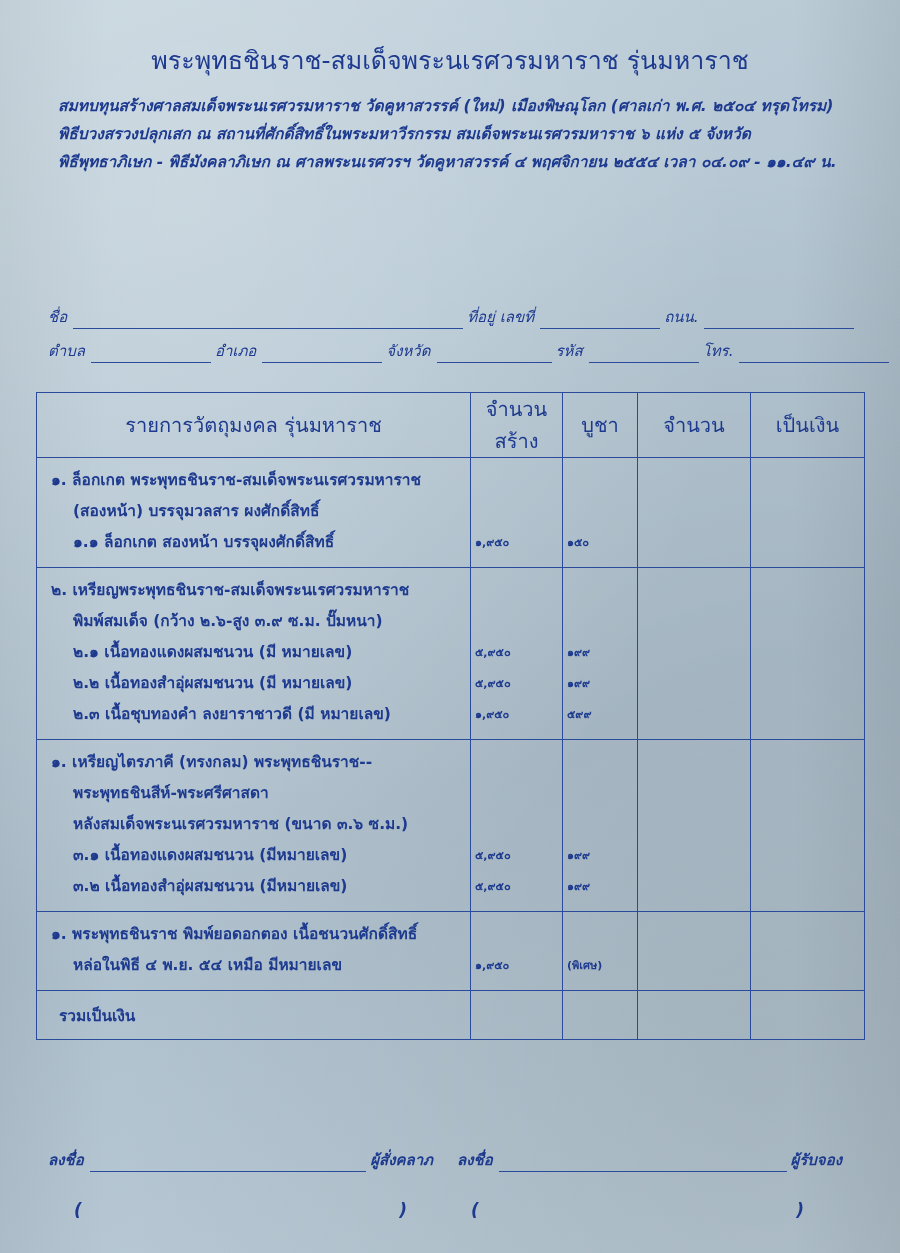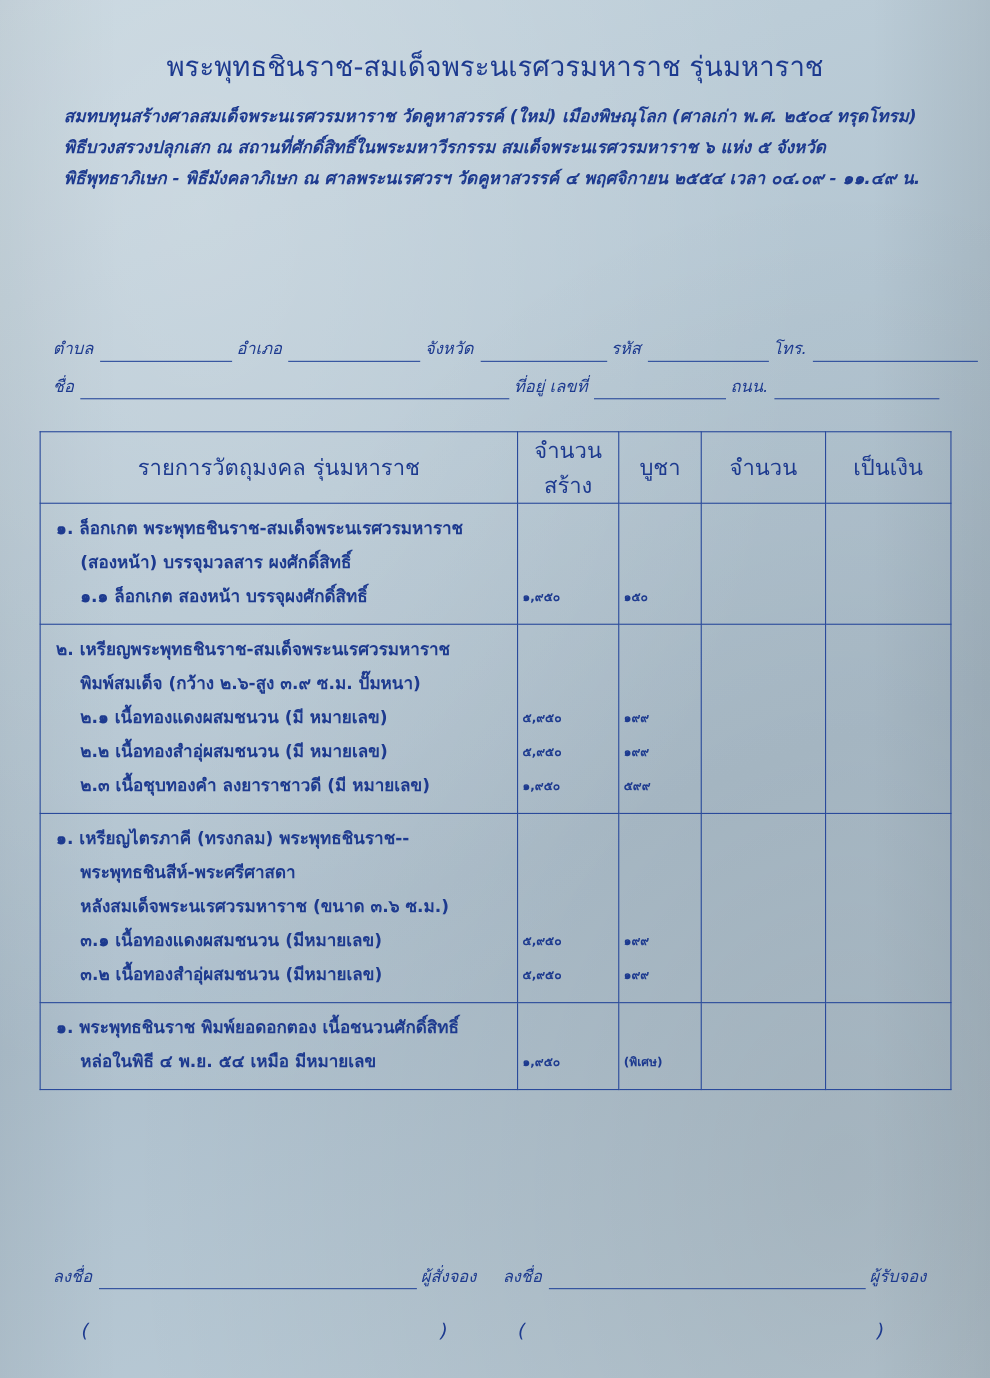--- a/index.html
+++ b/index.html
@@ -194,20 +194,21 @@
   }
   .signature {
     position: absolute;
     left: 0;
     top: 1148px;
     width: 892px;
     padding: 0 48px;
     box-sizing: border-box;
     font-size: 15px;
     font-style: italic;
+    font-weight: bold;
   }
   .sig-row {
     display: flex;
     align-items: flex-end;
     white-space: nowrap;
   }
   .sig-left, .sig-right {
     display: flex;
     align-items: flex-end;
     flex: 1 1 50%;
@@ -243,39 +244,39 @@
   <div class="header">
     <div class="title-main ink">พระพุทธชินราช-สมเด็จพระนเรศวรมหาราช รุ่นมหาราช</div>
     <div class="subtitle-block ink">
       <div class="subtitle-line">สมทบทุนสร้างศาลสมเด็จพระนเรศวรมหาราช วัดคูหาสวรรค์ (ใหม่) เมืองพิษณุโลก (ศาลเก่า พ.ศ. ๒๕๐๔ ทรุดโทรม)</div>
       <div class="subtitle-line">พิธีบวงสรวงปลุกเสก ณ สถานที่ศักดิ์สิทธิ์ในพระมหาวีรกรรม สมเด็จพระนเรศวรมหาราช ๖ แห่ง ๕ จังหวัด</div>
       <div class="subtitle-line">พิธีพุทธาภิเษก - พิธีมังคลาภิเษก ณ ศาลพระนเรศวรฯ วัดคูหาสวรรค์ ๔ พฤศจิกายน ๒๕๕๔ เวลา ๐๔.๐๙ - ๑๑.๔๙ น.</div>
     </div>
   </div>
 
   <div class="fields ink">
+    <div class="field-row">
+      <span class="flabel">ชื่อ</span>
+      <span class="fline w1"></span>
+      <span class="flabel">ที่อยู่ เลขที่</span>
+      <span class="fline w2"></span>
+      <span class="flabel">ถนน.</span>
+      <span class="fline w3"></span>
+    </div>
     <div class="field-row">
       <span class="flabel">ตำบล</span>
       <span class="fline w4"></span>
       <span class="flabel">อำเภอ</span>
       <span class="fline w5"></span>
       <span class="flabel">จังหวัด</span>
       <span class="fline w6"></span>
       <span class="flabel">รหัส</span>
       <span class="fline w7"></span>
       <span class="flabel">โทร.</span>
       <span class="fline w8"></span>
-    </div>
-    <div class="field-row">
-      <span class="flabel">ชื่อ</span>
-      <span class="fline w1"></span>
-      <span class="flabel">ที่อยู่ เลขที่</span>
-      <span class="fline w2"></span>
-      <span class="flabel">ถนน.</span>
-      <span class="fline w3"></span>
     </div>
   </div>
 
   <table class="order ink">
     <colgroup>
       <col style="width:434px">
       <col style="width:92px">
       <col style="width:75px">
       <col style="width:113px">
       <col style="width:114px">
@@ -396,29 +397,38 @@
         <td>
           <div class="numcell">
             <span class="sp">.</span>
             <span class="v">(พิเศษ)</span>
           </div>
         </td>
         <td></td>
         <td></td>
       </tr>
 
+      <tr class="total-row">
+        <td>
+          <div class="total-label">รวมเป็นเงิน</div>
+        </td>
+        <td></td>
+        <td></td>
+        <td></td>
+        <td></td>
+      </tr>
     </tbody>
   </table>
 
   <div class="signature ink">
     <div class="sig-row">
       <span class="sig-left">
         <span class="flabel">ลงชื่อ</span>
         <span class="sig-line"></span>
-        <span class="flabel">ผู้สั่งจอง</span>
+        <span class="flabel">ผู้สั่งคลาภ</span>
       </span>
       <span class="sig-right">
         <span class="flabel">ลงชื่อ</span>
         <span class="sig-line"></span>
         <span class="flabel">ผู้รับจอง</span>
       </span>
     </div>
     <div class="paren-row">
       <span class="paren-left">
         <span>(</span>

